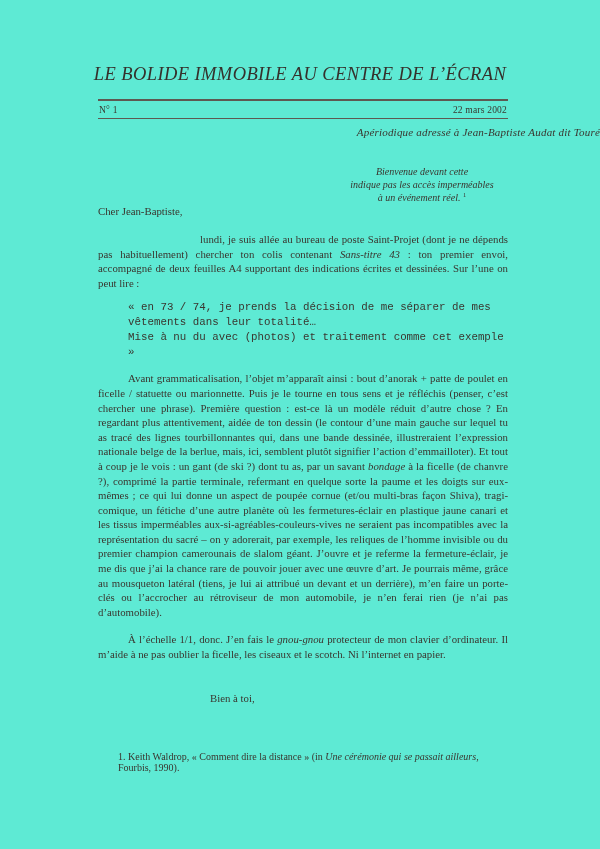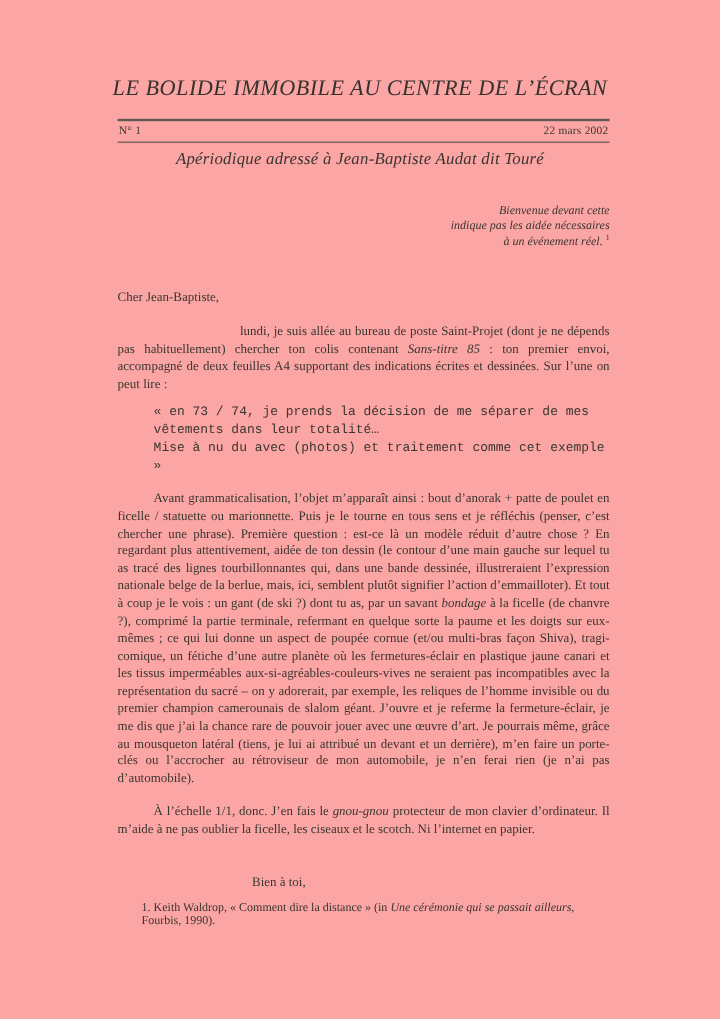--- a/index.html
+++ b/index.html
@@ -2,21 +2,21 @@
 <html lang="fr"><head>
 <meta charset="utf-8">
 <style>
   html, body { margin: 0; padding: 0; }
   body { background: #e8e4dc; }
   .page {
     position: relative;
     width: 600px;
     height: 849px;
     margin: 0 auto;
-    background: #fca5a5;
+    background: #5eead4;
     color: #3A362F;
     font-family: "Liberation Serif", "DejaVu Serif", serif;
     overflow: hidden;
   }
   
   .title {
     padding-top: 64px;
     text-align: center;
     font-style: italic;
     font-size: 18.5px;
@@ -32,45 +32,45 @@
     display: flex;
     justify-content: space-between;
     align-items: flex-start;
     font-size: 9.5px;
     padding: 4px 1px 3px 1px;
     letter-spacing: 0.2px;
   }
   .rule-bottom { border-top: 1.2px solid #5E5952; }
   .subtitle {
     margin-top: 7px;
-    text-align: center;
+    text-align: right;
     font-style: italic;
-    font-size: 14px;
+    font-size: 11px;
     letter-spacing: 0.2px;
   }
   
   .content {
     margin: 0 92px 0 98px; 
     font-size: 10.8px;
     line-height: 14.6px;
   }
   .epigraph {
     margin: 28px 0 0 238px;
     font-style: italic;
     font-size: 10px;
     line-height: 12.8px;
-    text-align: right;
+    text-align: center;
   }
   .epigraph sup {
     font-size: 6.5px;
     font-style: normal;
     vertical-align: super;
     line-height: 0;
   }
-  .salutation { margin-top: 33px; }
+  .salutation { }
   .para {
     margin: 0;
     text-align: justify;
   }
   .para em { font-style: italic; }
   .p1 { margin-top: 13px; text-indent: 102px; }
   .quote {
     margin: 10px 0 0 30px;
     text-align: left;
   }
@@ -105,27 +105,27 @@
     </div>
     <div class="rule-bottom"></div>
   </div>
 
   <div class="subtitle">Apériodique adressé à Jean-Baptiste Audat dit Touré</div>
 
   <div class="content">
 
     <div class="epigraph">
       <div>Bienvenue devant cette</div>
-      <div>indique pas les aidée nécessaires</div>
+      <div>indique pas les accès imperméables</div>
       <div><span>à un événement réel.</span> <sup>1</sup></div>
     </div>
 
     <div class="salutation">Cher Jean-Baptiste,</div>
 
-    <p class="para p1"><span>lundi, je suis allée au bureau de poste Saint-Projet (dont je ne dépends pas habituellement) chercher ton colis contenant </span><em>Sans-titre 85</em><span> : ton premier envoi, accompagné de deux feuilles A4 supportant des indications écrites et dessinées. Sur l’une on peut lire :</span></p>
+    <p class="para p1"><span>lundi, je suis allée au bureau de poste Saint-Projet (dont je ne dépends pas habituellement) chercher ton colis contenant </span><em>Sans-titre 43</em><span> : ton premier envoi, accompagné de deux feuilles A4 supportant des indications écrites et dessinées. Sur l’une on peut lire :</span></p>
 
     <div class="quote">
       <div class="q-line">« en 73 / 74, je prends la décision de me séparer de mes vêtements dans leur totalité…</div>
       <div class="q-line">Mise à nu du avec (photos) et traitement comme cet exemple »</div>
     </div>
 
     <p class="para p2"><span>Avant grammaticalisation, l’objet m’apparaît ainsi : bout d’anorak + patte de poulet en ficelle / statuette ou marionnette. Puis je le tourne en tous sens et je réfléchis (penser, c’est chercher une phrase). Première question : est-ce là un modèle réduit d’autre chose ? En regardant plus attentivement, aidée de ton dessin (le contour d’une main gauche sur lequel tu as tracé des lignes tourbillonnantes qui, dans une bande dessinée, illustreraient l’expression nationale belge de la berlue, mais, ici, semblent plutôt signifier l’action d’emmailloter). Et tout à coup je le vois : un gant (de ski ?) dont tu as, par un savant </span><em>bondage</em><span> à la ficelle (de chanvre ?), comprimé la partie terminale, refermant en quelque sorte la paume et les doigts sur eux-mêmes ; ce qui lui donne un aspect de poupée cornue (et/ou multi-bras façon Shiva), tragi-comique, un fétiche d’une autre planète où les fermetures-éclair en plastique jaune canari et les tissus imperméables aux-si-agréables-couleurs-vives ne seraient pas incompatibles avec la représentation du sacré – on y adorerait, par exemple, les reliques de l’homme invisible ou du premier champion camerounais de slalom géant. J’ouvre et je referme la fermeture-éclair, je me dis que j’ai la chance rare de pouvoir jouer avec une œuvre d’art. Je pourrais même, grâce au mousqueton latéral (tiens, je lui ai attribué un devant et un derrière), m’en faire un porte-clés ou l’accrocher au rétroviseur de mon automobile, je n’en ferai rien (je n’ai pas d’automobile).</span></p>
 
     <p class="para p3"><span>À l’échelle 1/1, donc. J’en fais le </span><em>gnou-gnou</em><span> protecteur de mon clavier d’ordinateur. Il m’aide à ne pas oublier la ficelle, les ciseaux et le scotch. Ni l’internet en papier.</span></p>
 

